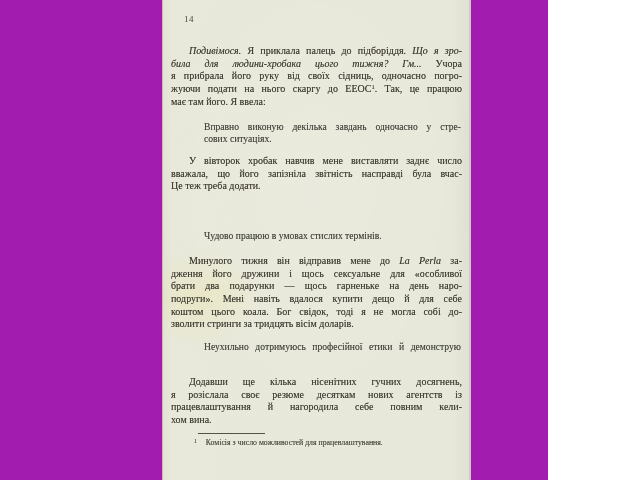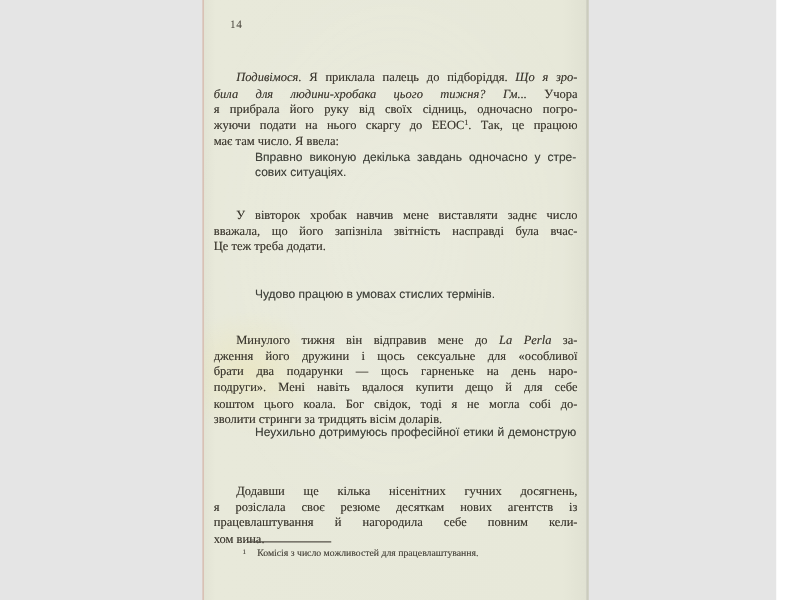--- a/index.html
+++ b/index.html
@@ -1,56 +1,56 @@
 <!DOCTYPE html>
 <html><head>
 <meta charset="utf-8">
 <style>
   html,body{margin:0;padding:0;background:#ffffff;}
-  .canvas{position:relative;width:621px;height:480px;background:#e5e5e5;overflow:hidden;
+  .canvas{position:relative;width:548px;height:480px;background:#a21caf;overflow:hidden;
           font-family:"Liberation Serif", serif;}
   .page{position:absolute;left:162px;top:0;width:306px;height:480px;
         background:
           radial-gradient(ellipse 90px 70px at 12% 62%, rgba(236,226,160,0.35), rgba(236,226,160,0) 70%),
           radial-gradient(ellipse 200px 300px at 50% 40%, rgba(255,255,255,0.10), rgba(0,0,0,0) 80%),
           linear-gradient(90deg,#e2e3d4 0%,#e8e9da 3%,#e7e8d9 94%,#e0e1d2 100%);
         border-left:1px solid rgba(205,150,138,0.55);
         border-right:2px solid #cbccbd;}
   .pagenum{position:absolute;left:21px;top:14px;font-size:9px;color:#4a463d;
            letter-spacing:0.5px;}
   .para{position:absolute;color:#3d3930;font-size:10px;
         text-shadow:0 0 0.5px rgba(61,57,48,0.55);}
   .body-para{left:8px;width:291px;}
-  .quote{left:41px;width:257px;font-family:Liberation Sans, sans-serif;
+  .quote{left:41px;width:257px;font-family:Liberation Serif, serif;
          font-size:9.6px;color:#41433c;text-shadow:0 0 0.4px rgba(65,67,60,0.5);}
   .line{height:12.7px;line-height:12.7px;overflow:hidden;text-align:justify;}
   .quote .line{height:12.3px;line-height:12.3px;}
   .j{text-align-last:justify;}
-  .ind{text-indent:18px;margin-top:12px;}
+  .ind{text-indent:18px;}
   .it{font-style:italic;}
   .sup{font-size:6.5px;position:relative;top:-3px;}
   .rule{position:absolute;left:35px;top:433px;width:67px;height:1px;background:#56524a;}
   .footnote{position:absolute;left:31px;top:438px;font-size:7.8px;color:#47443b;
             text-shadow:0 0 0.4px rgba(71,68,59,0.5);}
   .footnote .fn-marker{font-size:5.5px;position:relative;top:-2px;margin-right:9px;}
 </style>
 </head>
 <body>
 
 <div class="canvas">
   <div class="page">
 
     <div class="pagenum">14</div>
 
     <div class="para body-para" style="top:45px">
       <div class="line j ind"><span class="it">Подивімося.</span><span> Я приклала палець до підборіддя. </span><span class="it">Що я зро-</span></div>
       <div class="line j"><span class="it">била для людини-хробака цього тижня? Гм...</span><span> Учора</span></div>
       <div class="line j"><span>я прибрала його руку від своїх сідниць, одночасно погро-</span></div>
       <div class="line j"><span>жуючи подати на нього скаргу до EEOC</span><span class="sup">1</span><span>. Так, це працюю</span></div>
-      <div class="line"><span>має там число. Я ввела:</span></div>
+      <div class="line"><span>має там його. Я ввела:</span></div>
     </div>
 
     <div class="para quote" style="top:121px">
       <div class="line j"><span>Вправно виконую декілька завдань одночасно у стре-</span></div>
       <div class="line"><span>сових ситуаціях.</span></div>
     </div>
 
     <div class="para body-para" style="top:155px">
       <div class="line j ind"><span>У вівторок хробак навчив мене виставляти заднє число</span></div>
       <div class="line j"><span>вважала, що його запізніла звітність насправді була вчас-</span></div>

